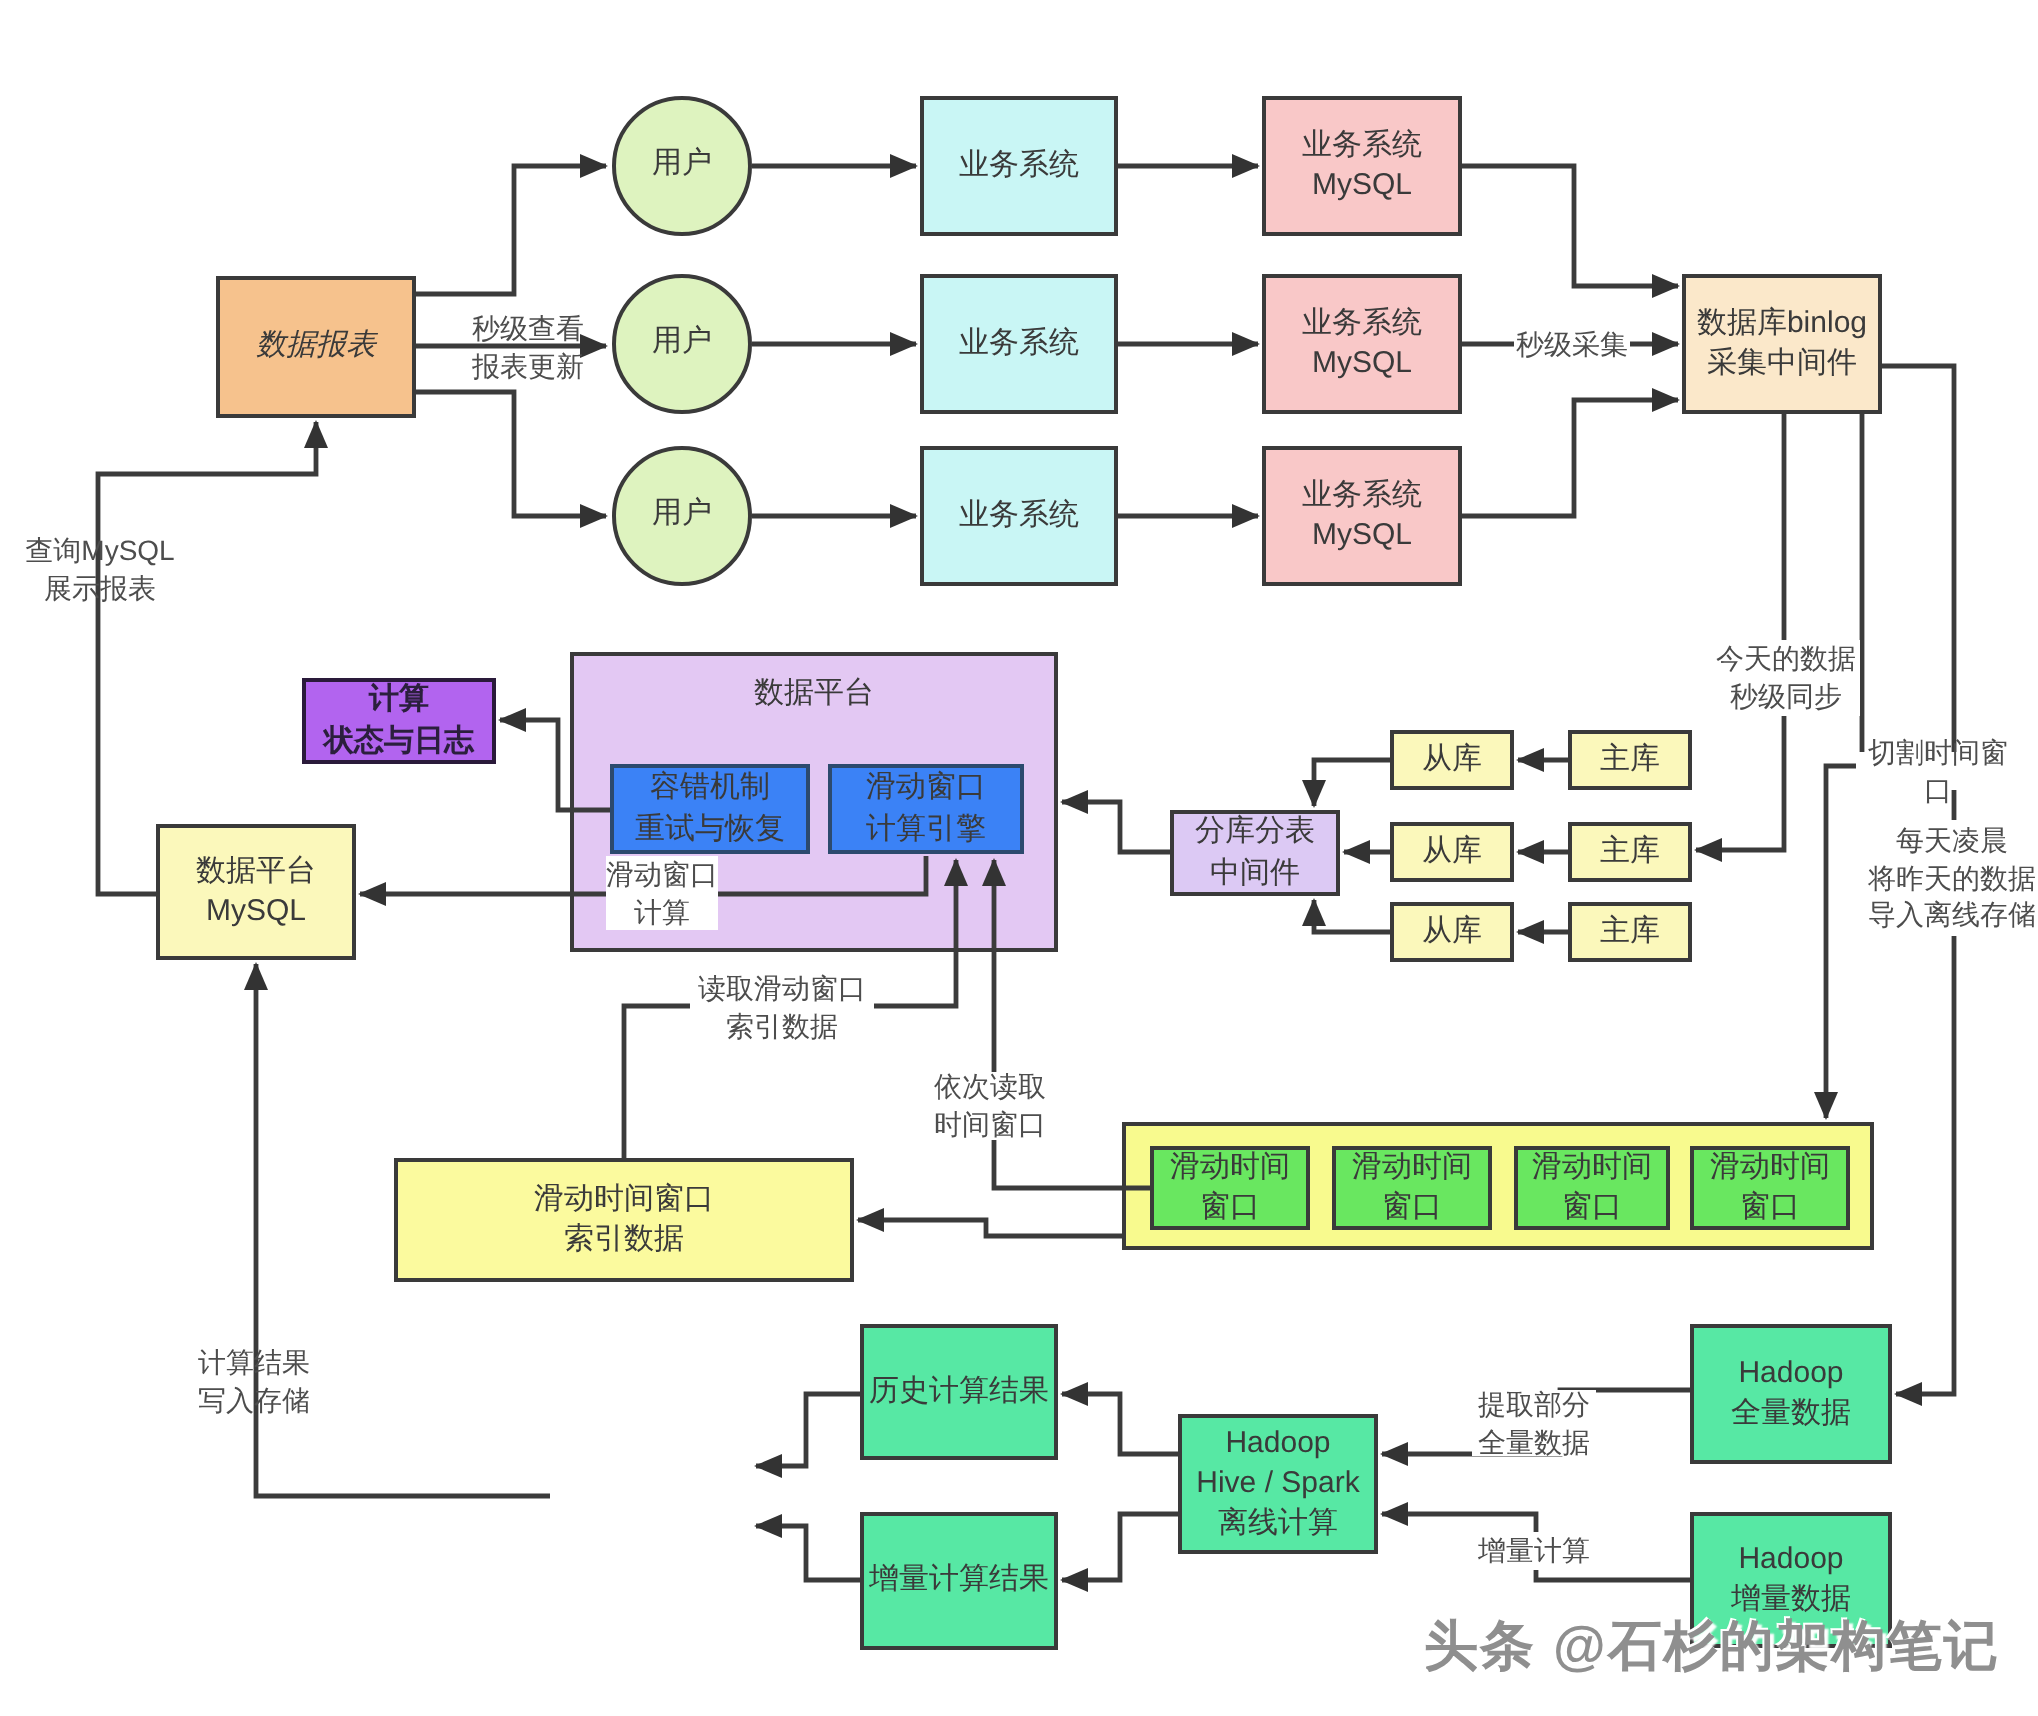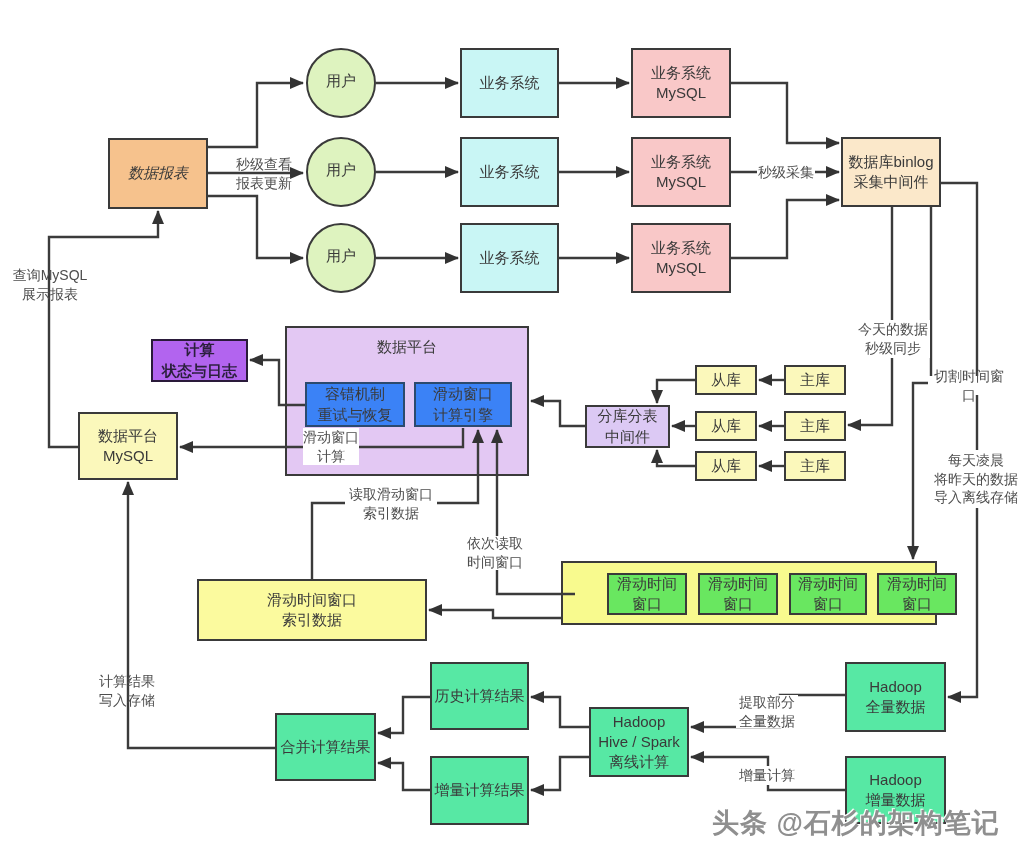--- a/index.html
+++ b/index.html
@@ -17,21 +17,21 @@
   .box-cyan{background:#c9f6f5;}
   .box-pink{background:#f9c8c8;}
   .box-peach{background:#fbe8ca;}
   .container-purple{background:#e3c8f3;}
   .box-blue{background:#3b82f6;border-color:#2c4a6e;}
   .box-brightpurple{background:#b264ef;border-color:#2a1a3a;color:#2b1f3d;font-weight:bold;}
   .box-lightpurple{background:#dcc9f4;}
   .box-paleyellow{background:#fbf8bb;}
   .box-yellow{background:#fbfa9e;}
   .container-yellow{background:#f8fa8e;}
-  .box-green{background:#69e760;margin-left:32px;}
+  .box-green{background:#69e760;}
   .box-mint{background:#57e8a4;}
   .ctitle{position:absolute;top:9px;left:0;width:100%;text-align:center;font-size:15px;color:#3a3a3a;}
   svg.wires{position:absolute;left:0;top:0;z-index:2;}
   .elabel{
     position:absolute;z-index:3;background:#ffffff;white-space:pre-line;text-align:center;
     font-size:14px;line-height:1.35;color:#4d4d4d;display:flex;align-items:center;justify-content:center;
   }
   .elabel.nobg{background:transparent;}
   .watermark{
     position:absolute;z-index:4;font-size:27px;font-weight:bold;color:#8f8f8f;
@@ -90,21 +90,20 @@
 索引数据</div>
   <div class="node box-green" style="left:575px;top:573px;width:80px;height:42px;">滑动时间
 窗口</div>
   <div class="node box-green" style="left:666px;top:573px;width:80px;height:42px;">滑动时间
 窗口</div>
   <div class="node box-green" style="left:757px;top:573px;width:78px;height:42px;">滑动时间
 窗口</div>
   <div class="node box-green" style="left:845px;top:573px;width:80px;height:42px;">滑动时间
 窗口</div>
 
-  <div class="node box-mint" style="left:275px;top:713px;width:101px;height:68px;">合并计算结果</div>
   <div class="node box-mint" style="left:430px;top:662px;width:99px;height:68px;">历史计算结果</div>
   <div class="node box-mint" style="left:430px;top:756px;width:99px;height:69px;">增量计算结果</div>
   <div class="node box-mint" style="left:589px;top:707px;width:100px;height:70px;">Hadoop
 Hive / Spark
 离线计算</div>
   <div class="node box-mint" style="left:845px;top:662px;width:101px;height:70px;">Hadoop
 全量数据</div>
   <div class="node box-mint" style="left:845px;top:756px;width:101px;height:68px;">Hadoop
 增量数据</div>
 
@@ -154,21 +153,21 @@
   </svg>
 
   <div class="elabel nobg" style="left:228px;top:155px;width:72px;height:38px;">秒级查看
 报表更新</div>
   <div class="elabel nobg" style="left:8px;top:266px;width:84px;height:38px;">查询MySQL
 展示报表</div>
   <div class="elabel" style="left:757px;top:163px;width:58px;height:19px;">秒级采集</div>
   <div class="elabel" style="left:856px;top:320px;width:74px;height:38px;">今天的数据
 秒级同步</div>
   <div class="elabel" style="left:883px;top:376px;width:82px;height:19px;margin-left:45px;">切割时间窗口</div>
-  <div class="elabel" style="left:933px;top:410px;width:86px;height:58px;margin-top:40px;">每天凌晨
+  <div class="elabel" style="left:933px;top:410px;width:86px;height:58px;">每天凌晨
 将昨天的数据
 导入离线存储</div>
   <div class="elabel" style="left:303px;top:428px;width:56px;height:37px;">滑动窗口
 计算</div>
   <div class="elabel" style="left:345px;top:487px;width:92px;height:34px;">读取滑动窗口
 索引数据</div>
   <div class="elabel" style="left:464px;top:536px;width:62px;height:34px;">依次读取
 时间窗口</div>
   <div class="elabel nobg" style="left:96px;top:672px;width:62px;height:38px;">计算结果
 写入存储</div>

